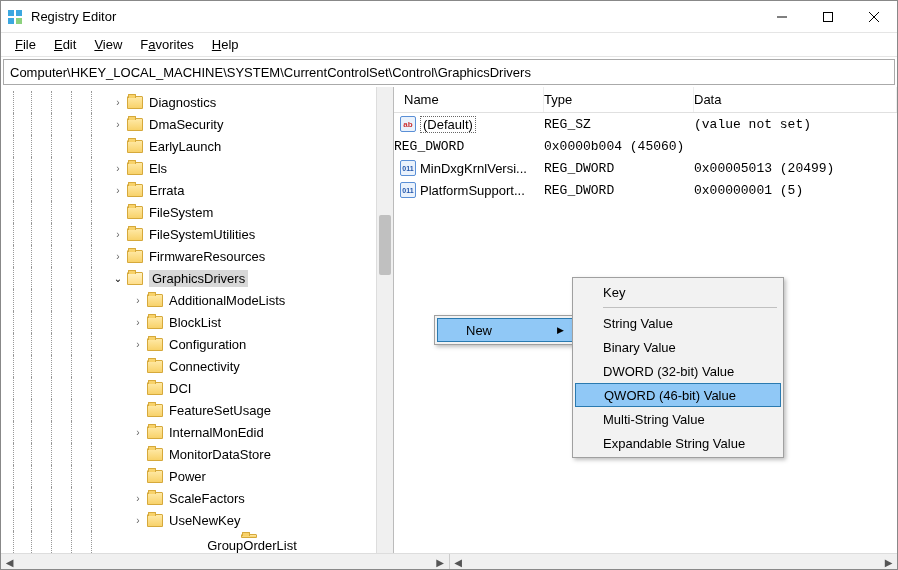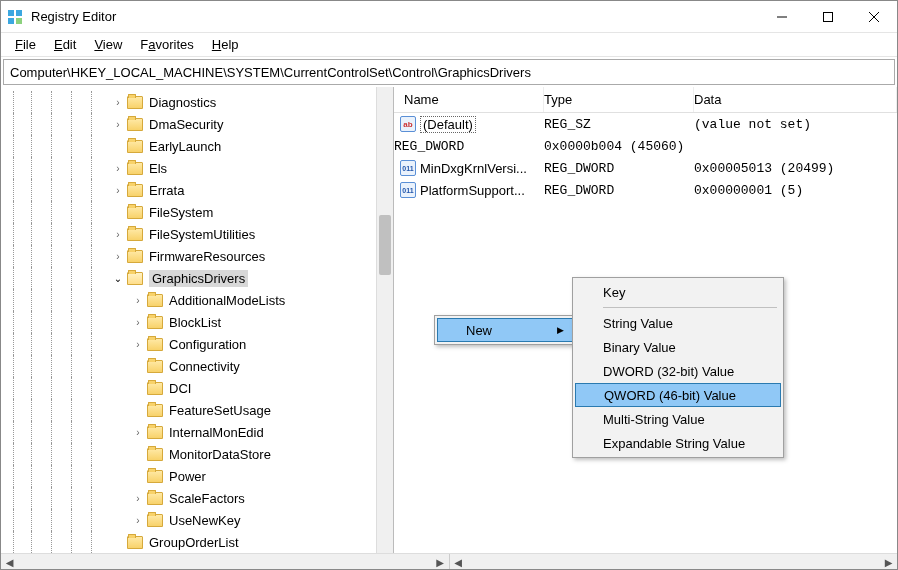--- a/index.html
+++ b/index.html
@@ -475,21 +475,21 @@
         <div class="tree-row" style="padding-left: 130px; position: relative;">
           <span style="position: absolute; left: 12px; top: 0px; bottom: 0px; border-left: 1px dotted rgb(153, 153, 153);"></span>
           <span style="position: absolute; left: 30px; top: 0px; bottom: 0px; border-left: 1px dotted rgb(153, 153, 153);"></span>
           <span style="position: absolute; left: 50px; top: 0px; bottom: 0px; border-left: 1px dotted rgb(153, 153, 153);"></span>
           <span style="position: absolute; left: 70px; top: 0px; bottom: 0px; border-left: 1px dotted rgb(153, 153, 153);"></span>
           <span style="position: absolute; left: 90px; top: 0px; bottom: 0px; border-left: 1px dotted rgb(153, 153, 153);"></span>
           <span class="expander">›</span>
           <span class="folder-icon"></span>
           <span class="tree-label">UseNewKey</span>
         </div>
-        <div class="tree-row" style="padding-left: 110px; position: relative;">
+        <div class="tree-row" style="padding-left: 110px; position: relative; flex-direction: column;">
           <span style="position: absolute; left: 12px; top: 0px; bottom: 0px; border-left: 1px dotted rgb(153, 153, 153);"></span>
           <span style="position: absolute; left: 30px; top: 0px; bottom: 0px; border-left: 1px dotted rgb(153, 153, 153);"></span>
           <span style="position: absolute; left: 50px; top: 0px; bottom: 0px; border-left: 1px dotted rgb(153, 153, 153);"></span>
           <span style="position: absolute; left: 70px; top: 0px; bottom: 0px; border-left: 1px dotted rgb(153, 153, 153);"></span>
           <span style="position: absolute; left: 90px; top: 0px; bottom: 0px; border-left: 1px dotted rgb(153, 153, 153);"></span>
           <span class="expander"></span>
           <span class="folder-icon"></span>
           <span class="tree-label">GroupOrderList</span>
         </div>
       </div>

